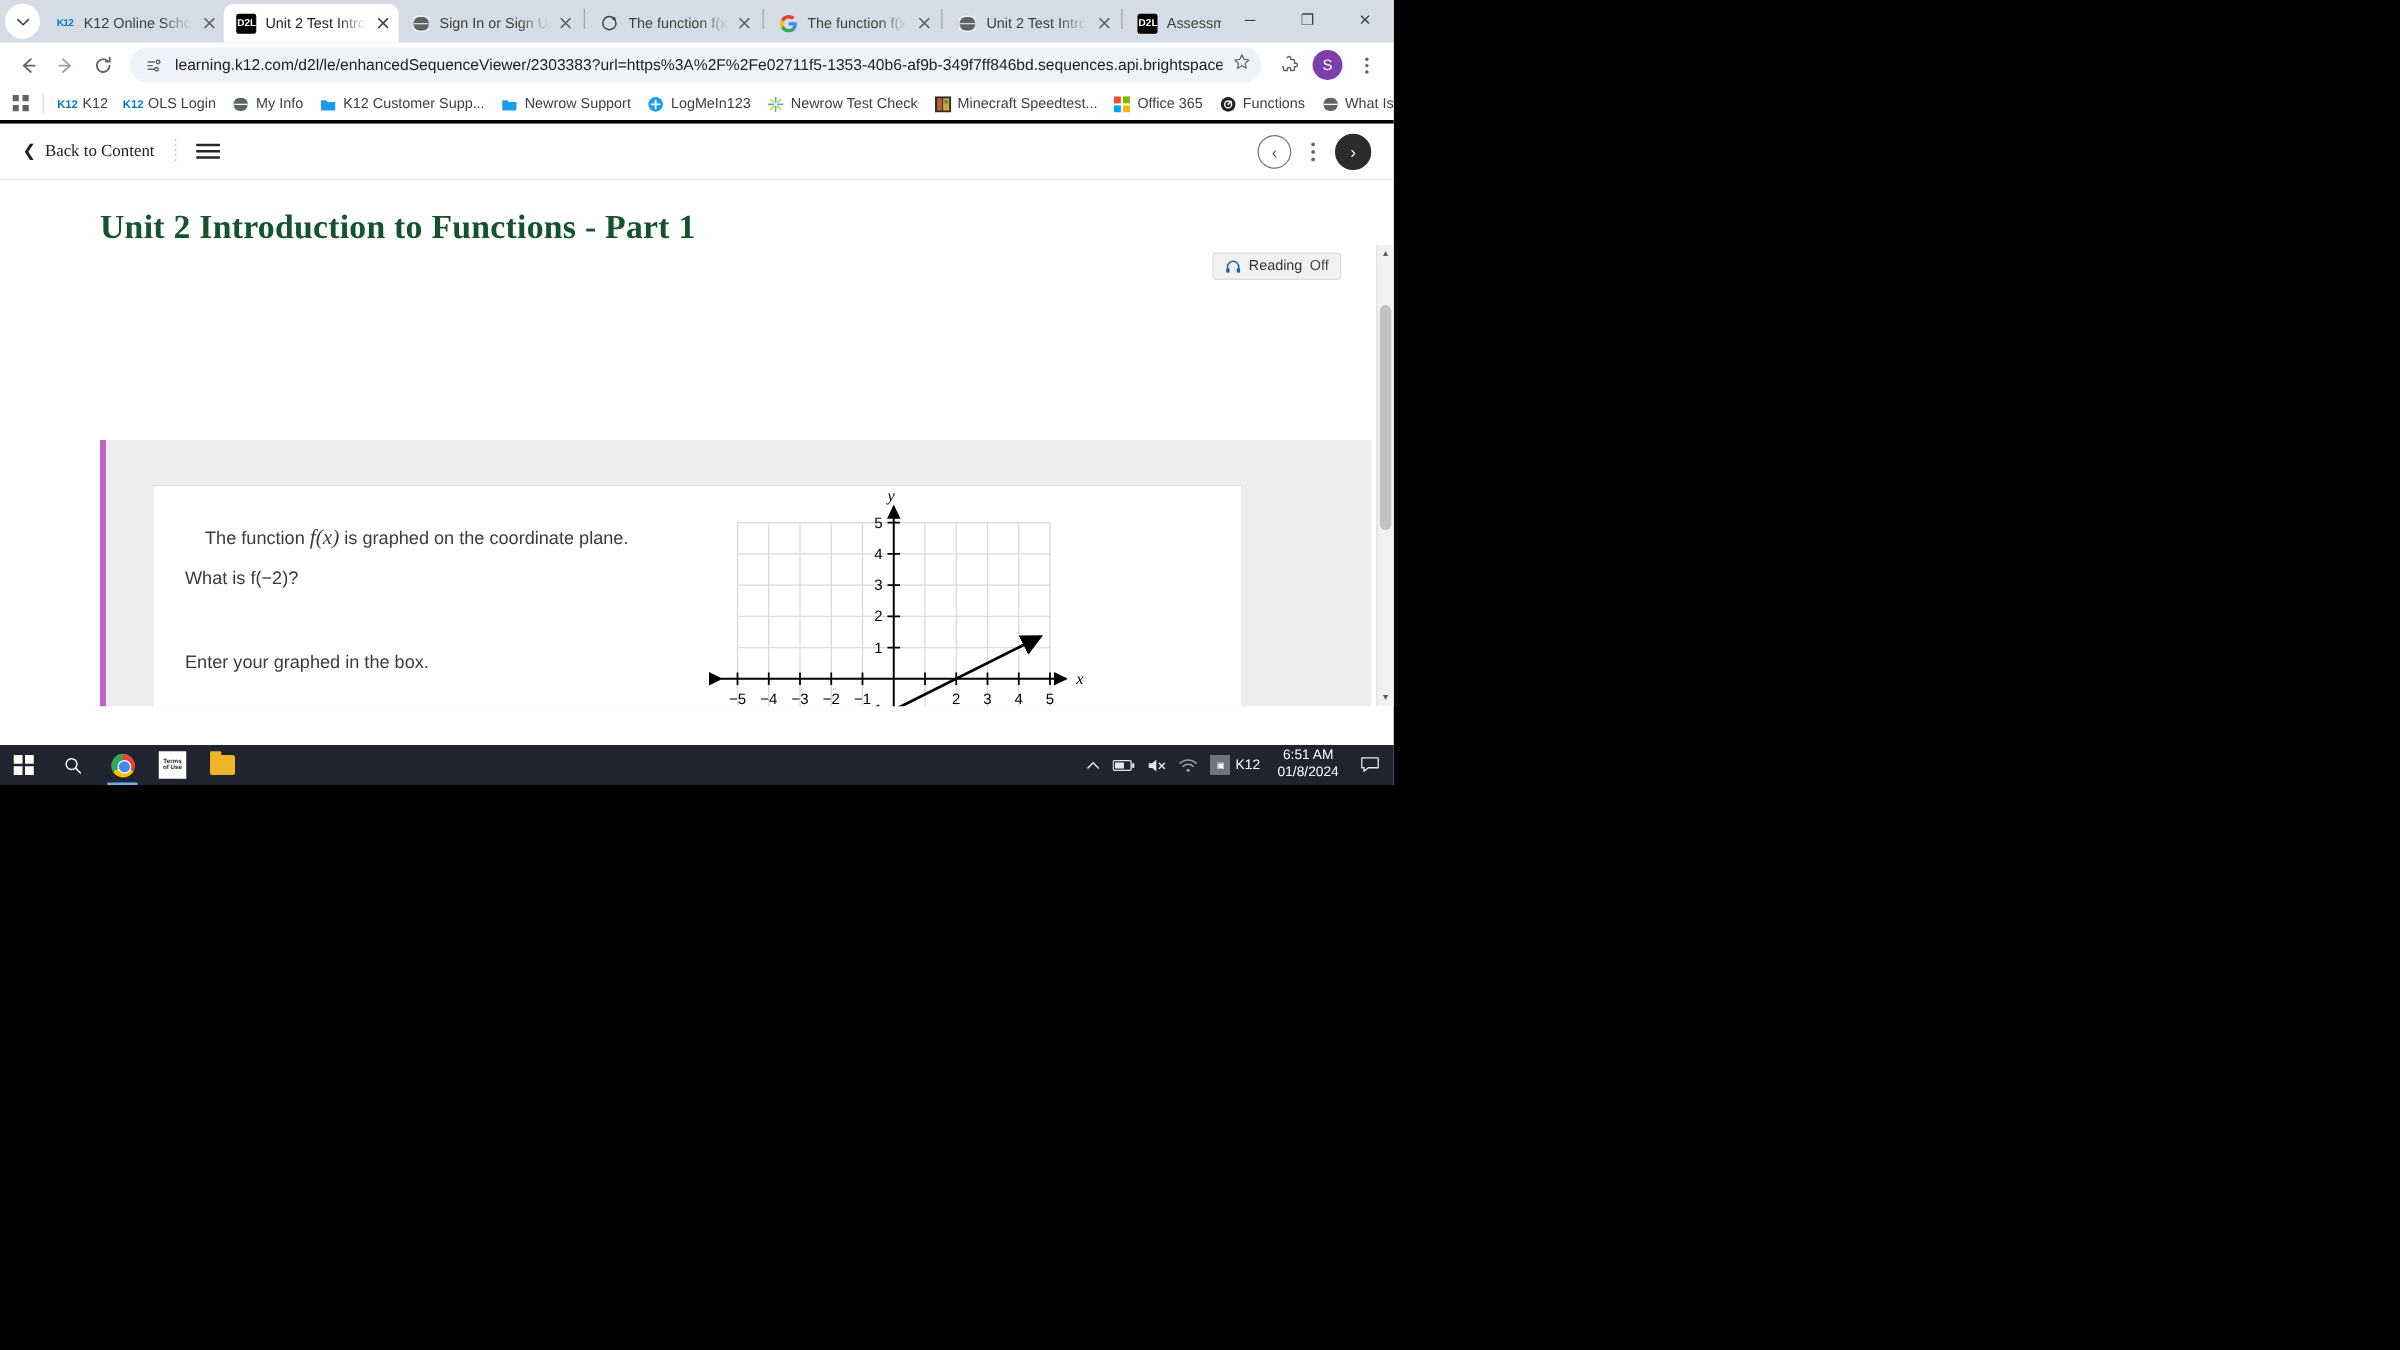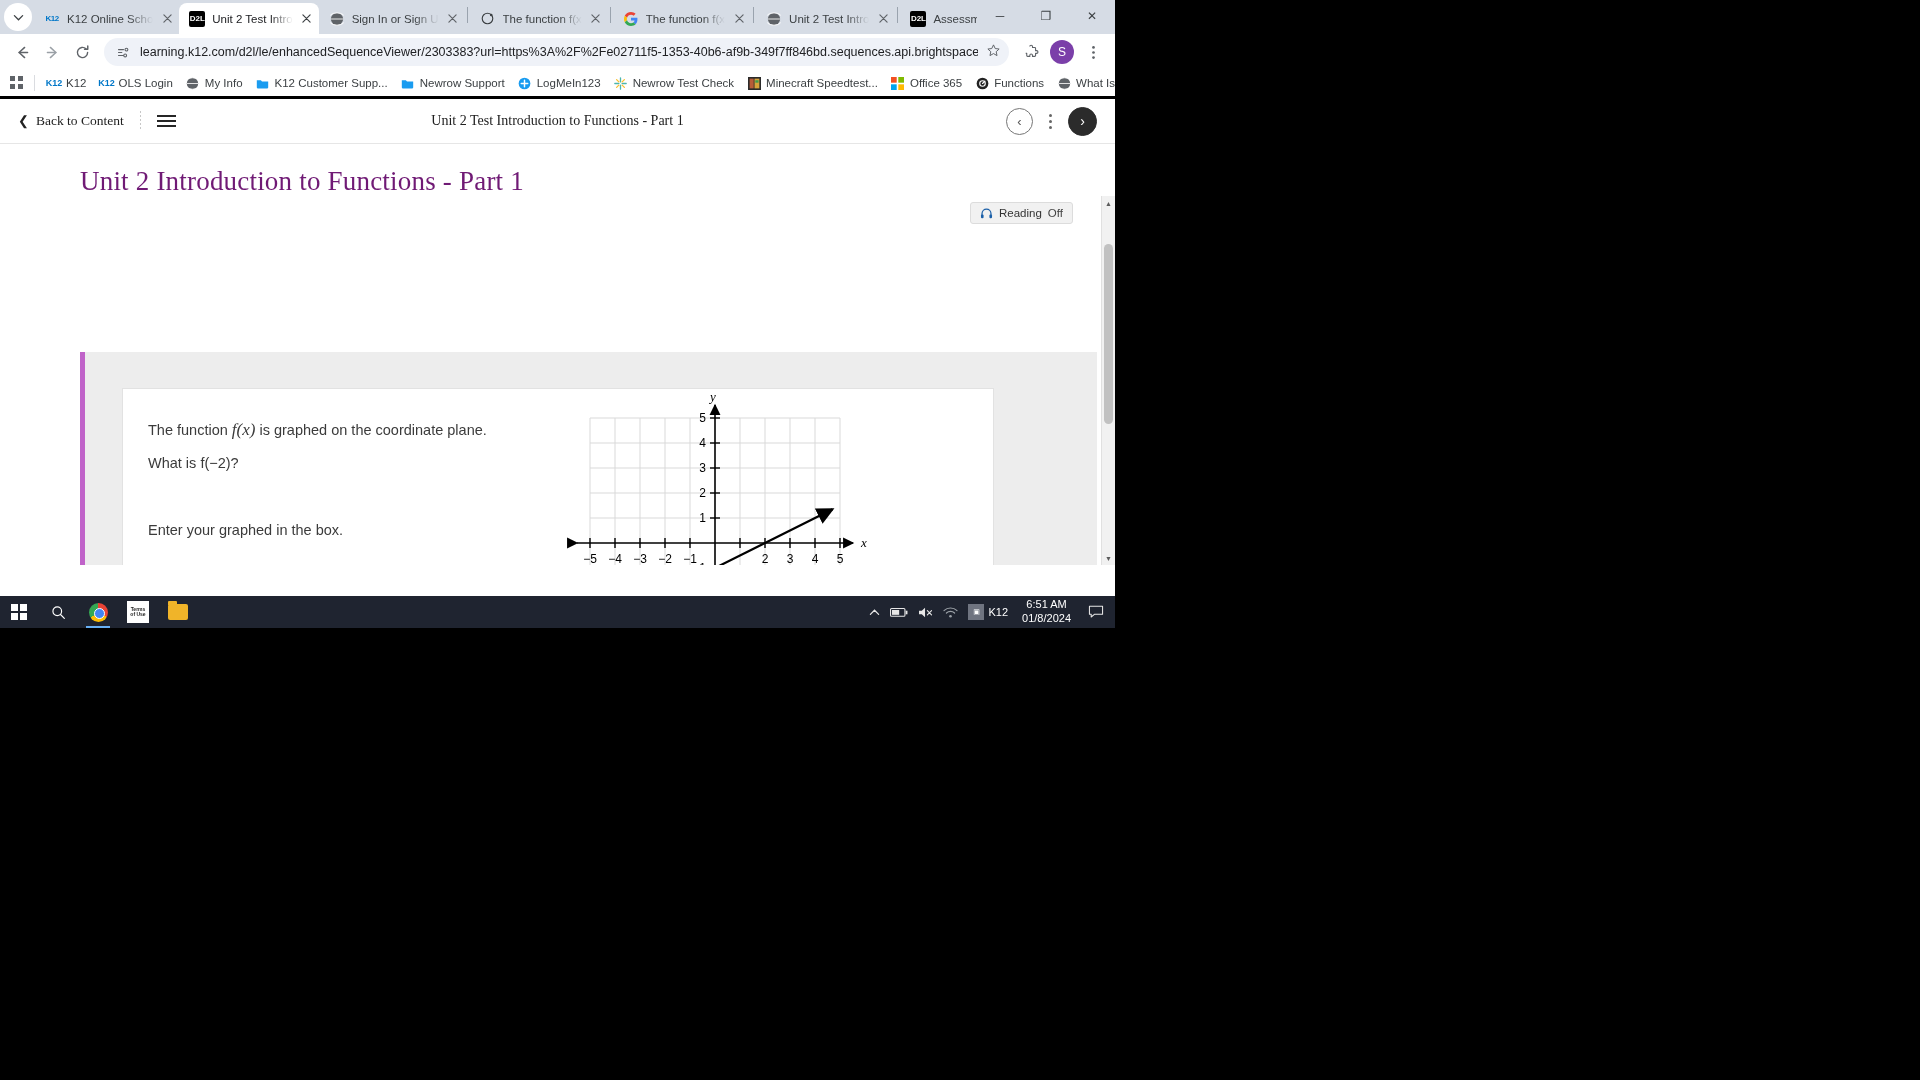--- a/index.html
+++ b/index.html
@@ -220,22 +220,22 @@
   
   .d2l-body {
     position: relative;
     height: 421px;
     background: #fff;
     overflow: hidden;
   }
   .page-title {
     font-family: "Liberation Serif", serif;
     font-size: 27px;
-    color: #701a75;
-    font-weight: 400;
+    color: #14532d;
+    font-weight: 700;
     padding: 22px 0 0 80px;
     letter-spacing: 0.2px;
   }
   .reading-badge {
     position: absolute;
     right: 42px; top: 58px;
     background: #f1f1f1;
     border: 1px solid #dcdcdc;
     border-radius: 3px;
     height: 22px;
@@ -261,21 +261,21 @@
   .gray-strip { flex:1 1 auto; background:#ededed; position: relative; height: 378px;}
   .qcard {
     position: absolute;
     left: 37px; top: 36px;
     width: 872px; height: 330px;
     background: #fff;
     border: 1px solid #e2e2e2;
   }
   .qtext {
     position: absolute;
-    left: 25px; top: 29px;
+    left: 41px; top: 29px;
     font-size: 14.5px;
     color: #3b3b3b;
     line-height: 1.4;
   }
   .qtext .mathit {
     font-family: "Liberation Serif", serif;
     font-style: italic;
     font-size: 17px;
   }
   .qtext2 { position: absolute; left: 25px; top: 66px; font-size: 14.5px; color:#3b3b3b;}
@@ -602,21 +602,20 @@
     <div class="back-to-content">
       <span class="back-chevron">❮</span>
       <span>Back to Content</span>
     </div>
     <div class="hdr-dots"></div>
     <div class="hamburger">
         <span></span>
         <span></span>
         <span></span>
       </div>
-    <div class="d2l-title">Unit 2 Test Introduction to Functions - Part 1</div>
     <div class="nav-right">
       <div class="circle-nav">‹</div>
       <div class="vdots">
           <i></i>
           <i></i>
           <i></i>
         </div>
       <div class="circle-nav dark">›</div>
     </div>
   </div>

